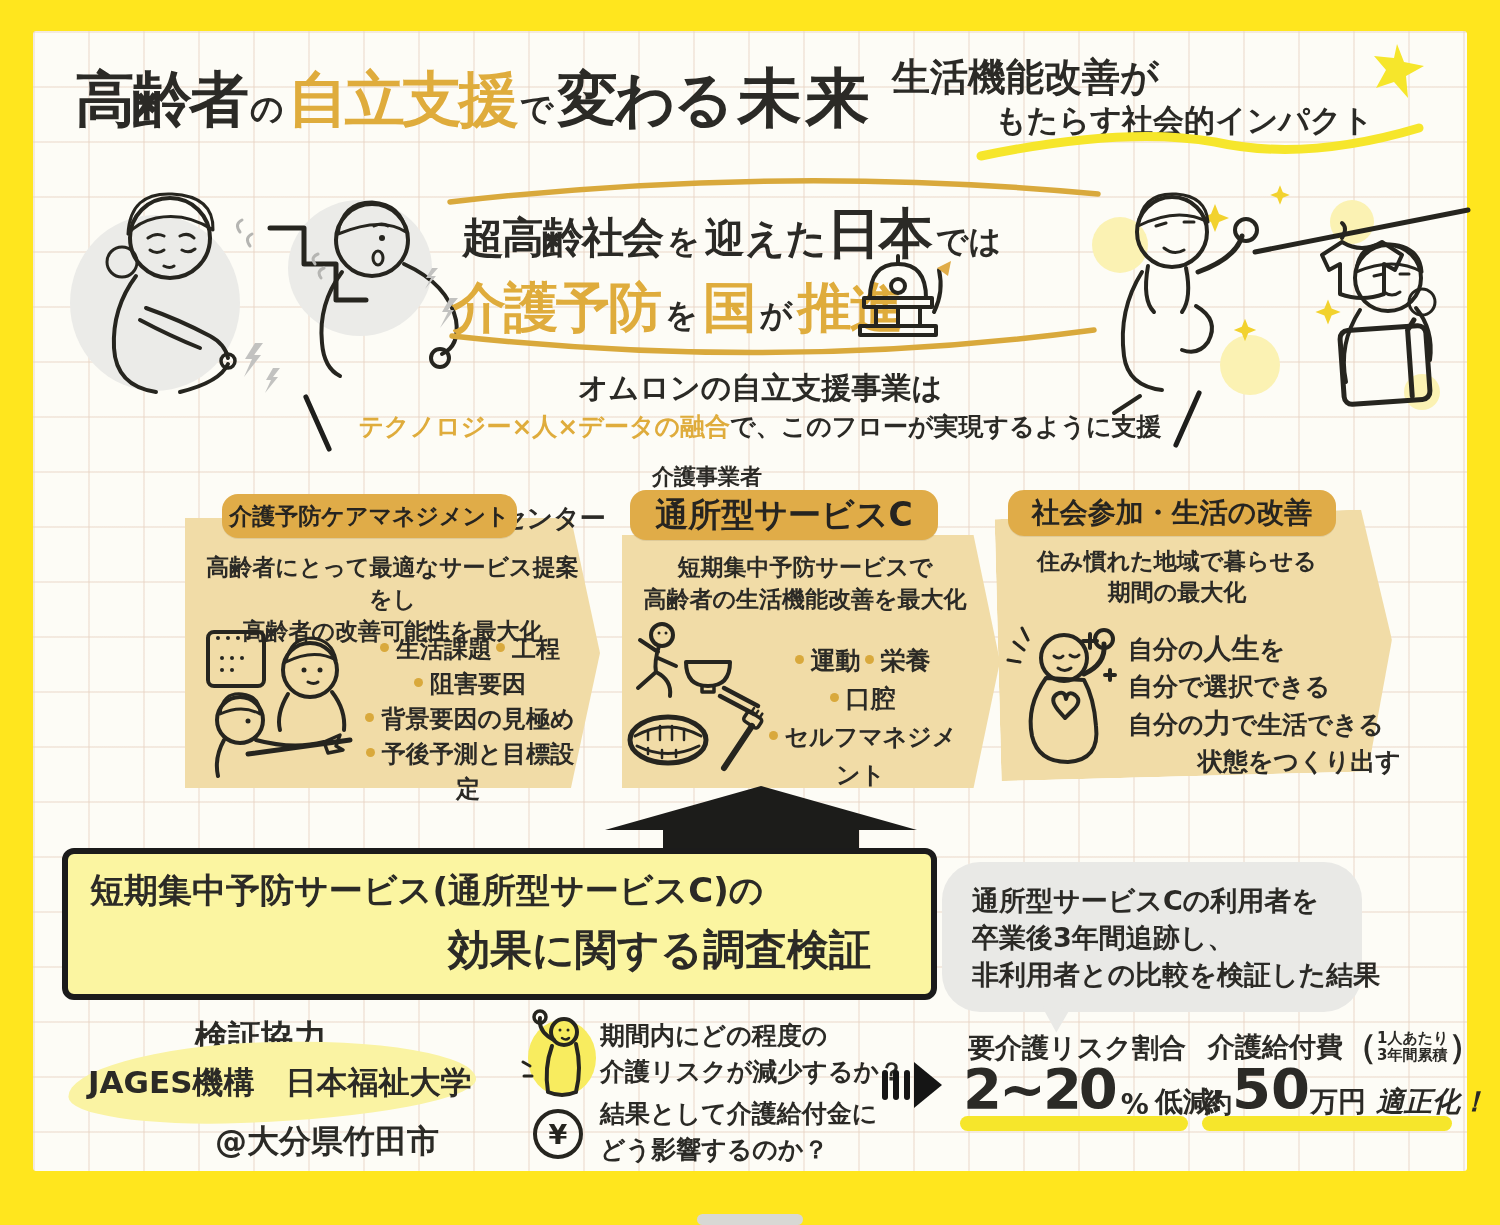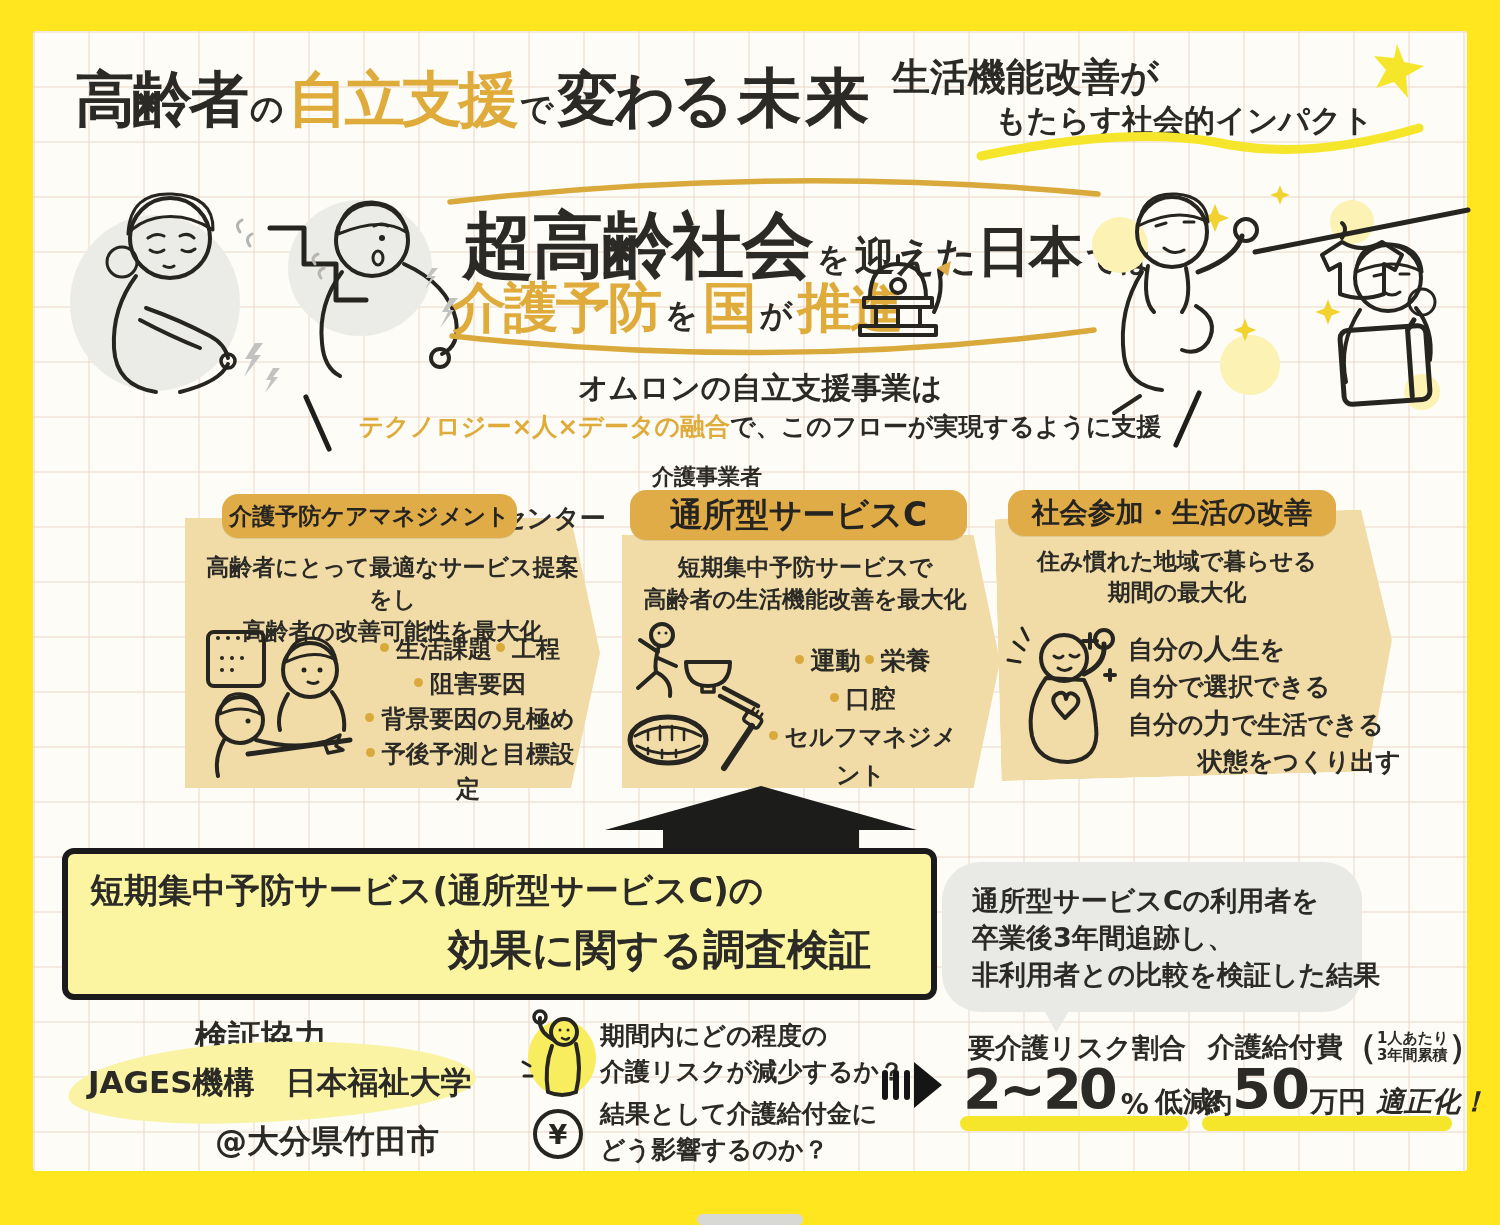--- a/index.html
+++ b/index.html
@@ -11,21 +11,21 @@
           linear-gradient(to bottom, rgba(232,212,196,.45) 1.5px, transparent 1.5px);
         background-size:55px 55px;border-radius:3px;}
   .abs{position:absolute;}
   .t{position:absolute;white-space:nowrap;color:#2b2a26;}
   .w800{font-weight:800;} .w900{font-weight:900;}
   .gold{color:#DFAC3C;}
   .title-line span{display:inline-block;vertical-align:baseline;}
   .tp-big{font-size:60px;font-weight:900;letter-spacing:-3px;}
   .tp-small{font-size:33px;font-weight:900;margin:0 4px;}
   .tp-future{font-size:64px;font-weight:900;letter-spacing:4px;margin-left:6px;}
-  .hl-big{font-size:72px;font-weight:900;letter-spacing:-2px;}
+  .hl-big{font-size:42px;font-weight:900;letter-spacing:-2px;}
   .hl-med{font-size:40px;font-weight:900;}
   .hl-small{font-size:32px;font-weight:900;margin:0 5px;}
   .band{position:absolute;background:#F1DCA7;clip-path:polygon(0 0,93% 0,100% 50%,93% 100%,0 100%);}
   .badge{position:absolute;background:#E0AC48;border-radius:16px;display:flex;align-items:center;
          justify-content:center;font-weight:900;color:#262420;box-shadow:0 1px 0 rgba(0,0,0,.08);}
   .dot{display:inline-block;width:9px;height:9px;border-radius:50%;background:#D9A93C;
        margin:0 7px 5px 4px;vertical-align:middle;}
   .brow{font-weight:800;}
   .slash{position:absolute;width:5px;height:62px;background:#1e1e1c;border-radius:3px;}
   .ybox{position:absolute;background:#FBF5A1;border:6px solid #1b1b1b;border-radius:12px;}
@@ -185,21 +185,21 @@
     <path d="M26,122 Q16,140 20,158" class="ln" stroke-width="4"></path>
   </svg>
   <div class="t" style="left:358px;top:632px;width:220px;text-align:center;font-size:24px;line-height:35px;white-space:normal;">
     <div class="brow"><span class="dot"></span><span>生活課題</span><span class="dot"></span><span>工程</span></div>
     <div class="brow"><span class="dot"></span><span>阻害要因</span></div>
     <div class="brow"><span class="dot"></span><span>背景要因の見極め</span></div>
     <div class="brow"><span class="dot"></span><span>予後予測と目標設定</span></div>
   </div>
 
   <div class="t w800" style="left:652px;top:462px;font-size:22px;">介護事業者</div>
-  <div class="badge" style="left:630px;top:490px;width:337px;height:50px;font-size:33px;">通所型サービスC</div>
+  <div class="badge" style="left:630px;top:490px;width:308px;height:50px;font-size:33px;">通所型サービスC</div>
   <div class="t w800" style="left:615px;top:551px;width:380px;text-align:center;font-size:23px;line-height:32px;white-space:normal;">
     <span>短期集中予防サービスで</span><br>
     <span>高齢者の生活機能改善を最大化</span>
   </div>
   <svg class="abs" style="left:626px;top:620px;" width="132" height="150" viewBox="0 0 132 150">
     <circle cx="36" cy="15" r="11" fill="#fff" class="ln" stroke-width="4"></circle>
     <circle cx="33" cy="13" r="1.5" fill="#26251f"></circle>
       <circle cx="40" cy="13" r="1.5" fill="#26251f"></circle>
     <path d="M33,26 Q28,42 30,52 M32,32 L14,20 M32,38 L50,46 M30,52 L12,68 M30,52 Q46,60 44,76" class="ln" stroke-width="4"></path>
     <path d="M60,42 Q60,66 82,66 Q104,66 104,42 Z" fill="#fff" class="ln" stroke-width="4"></path>

